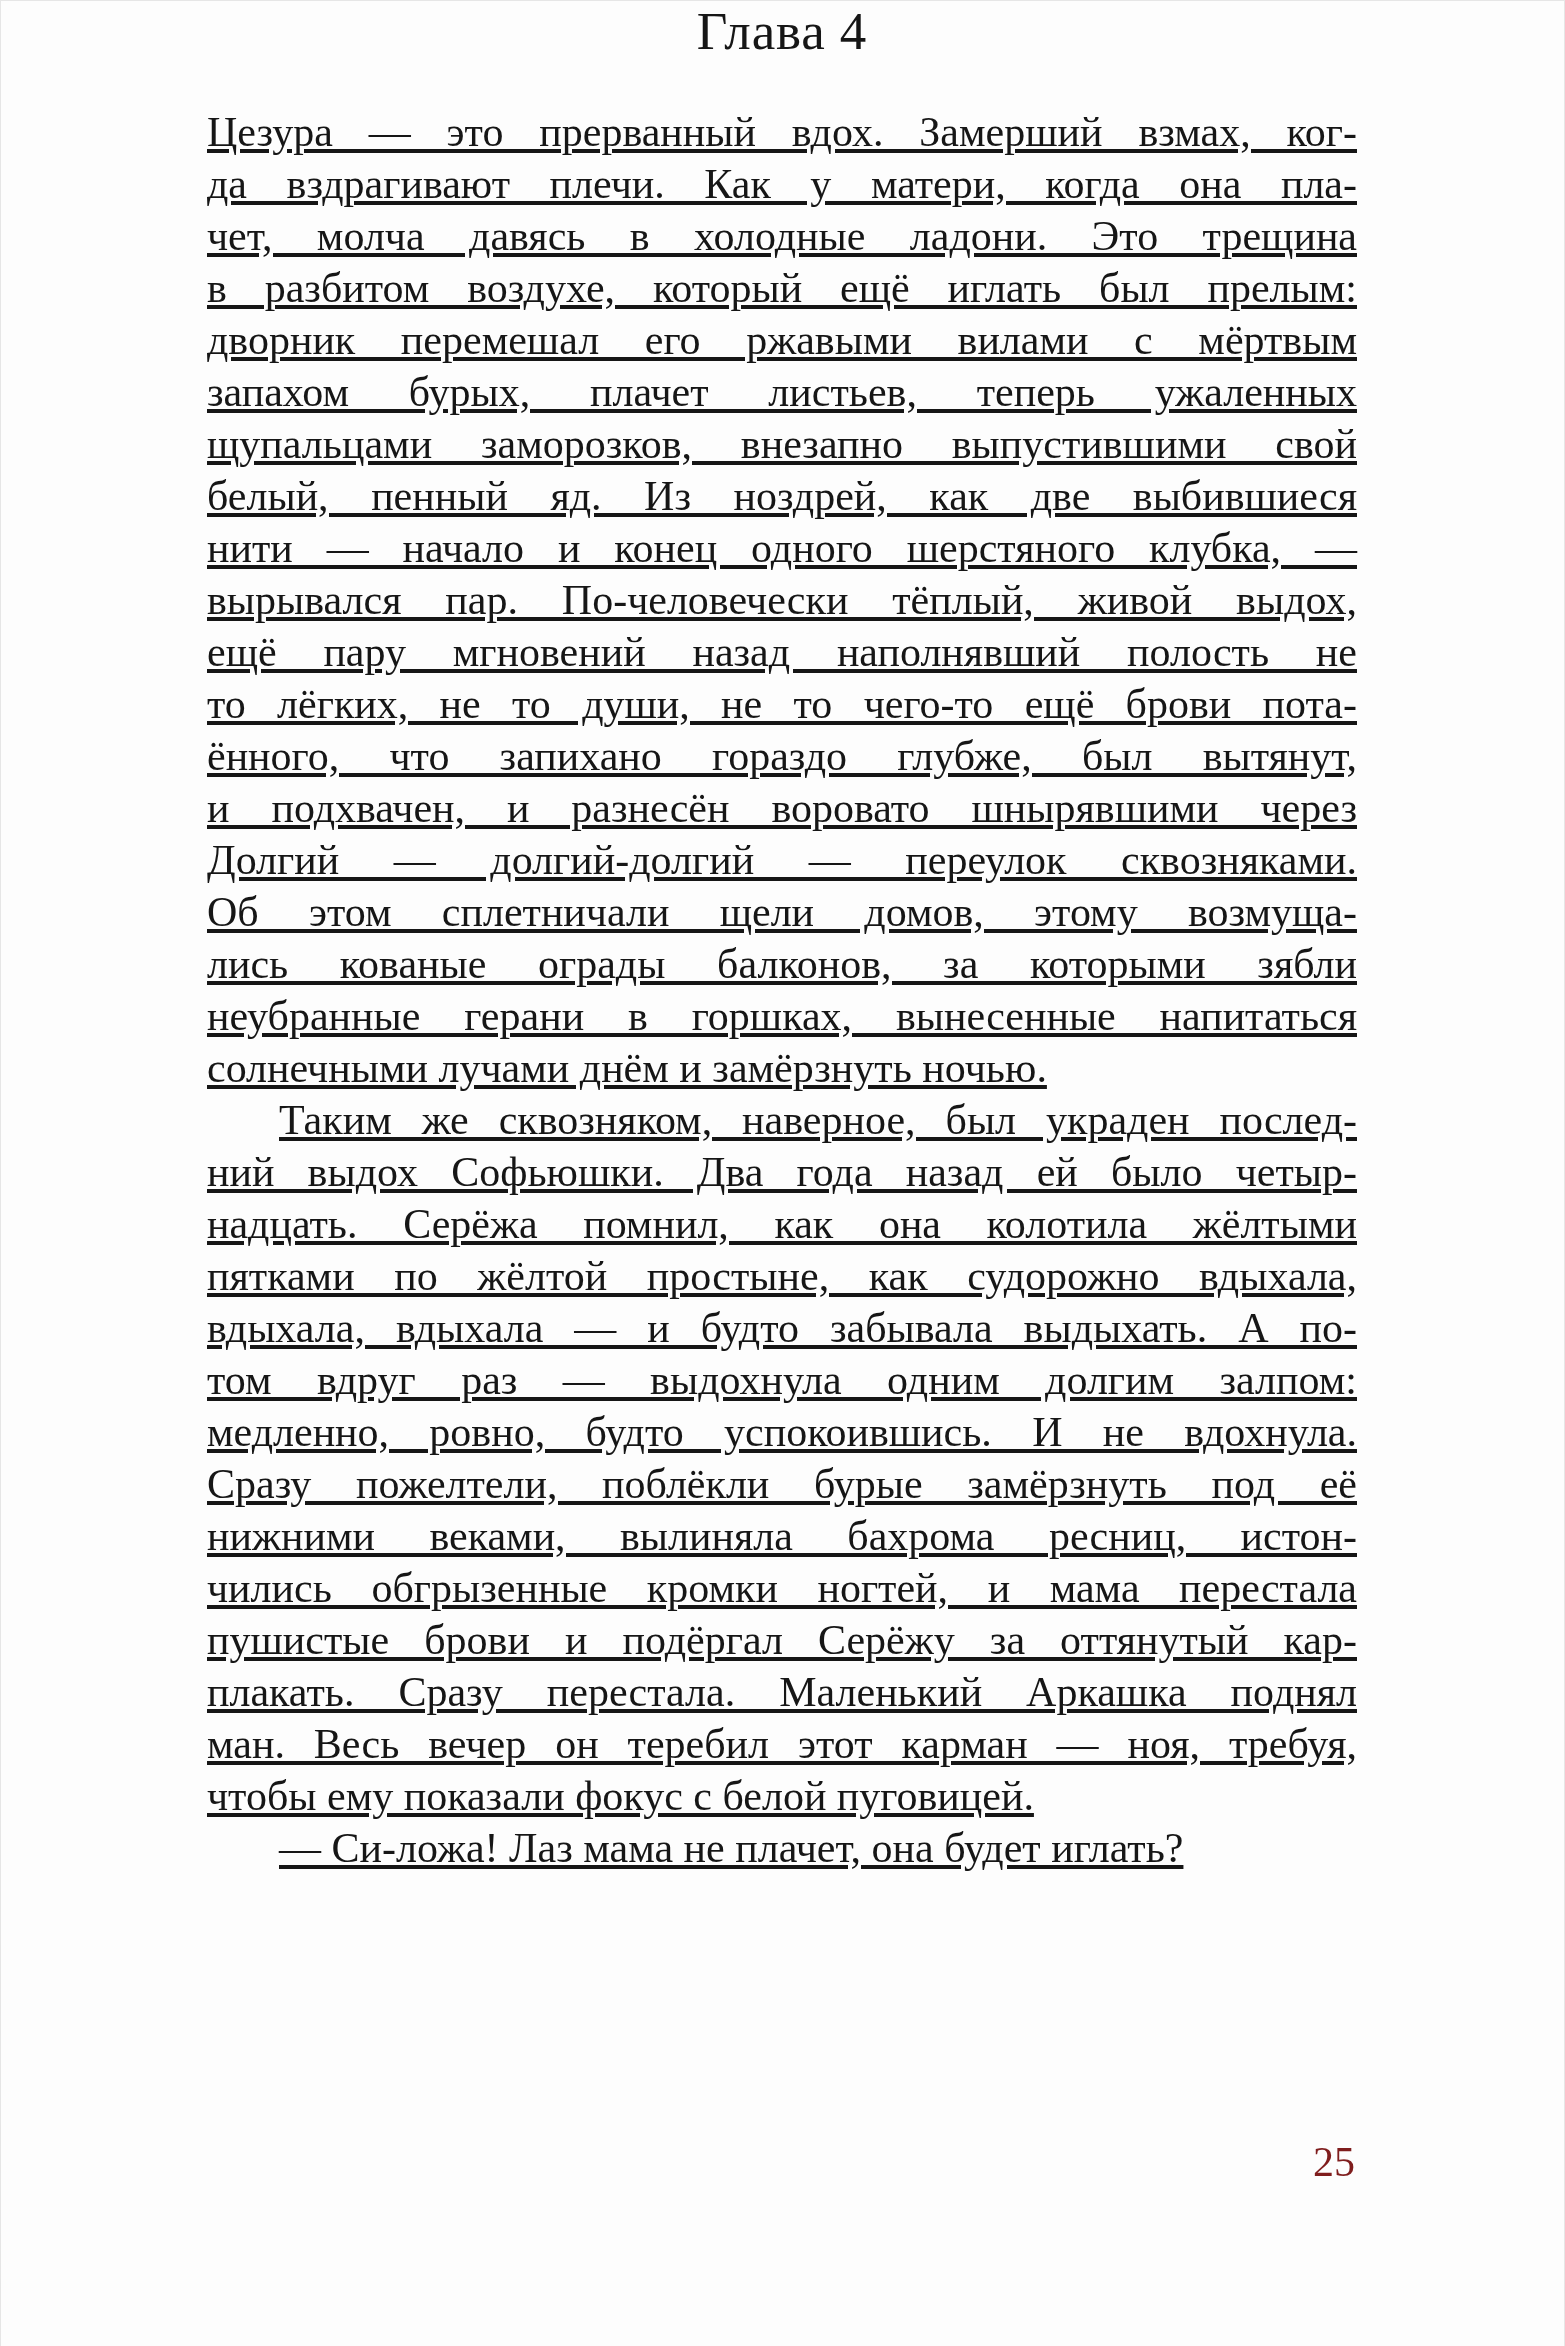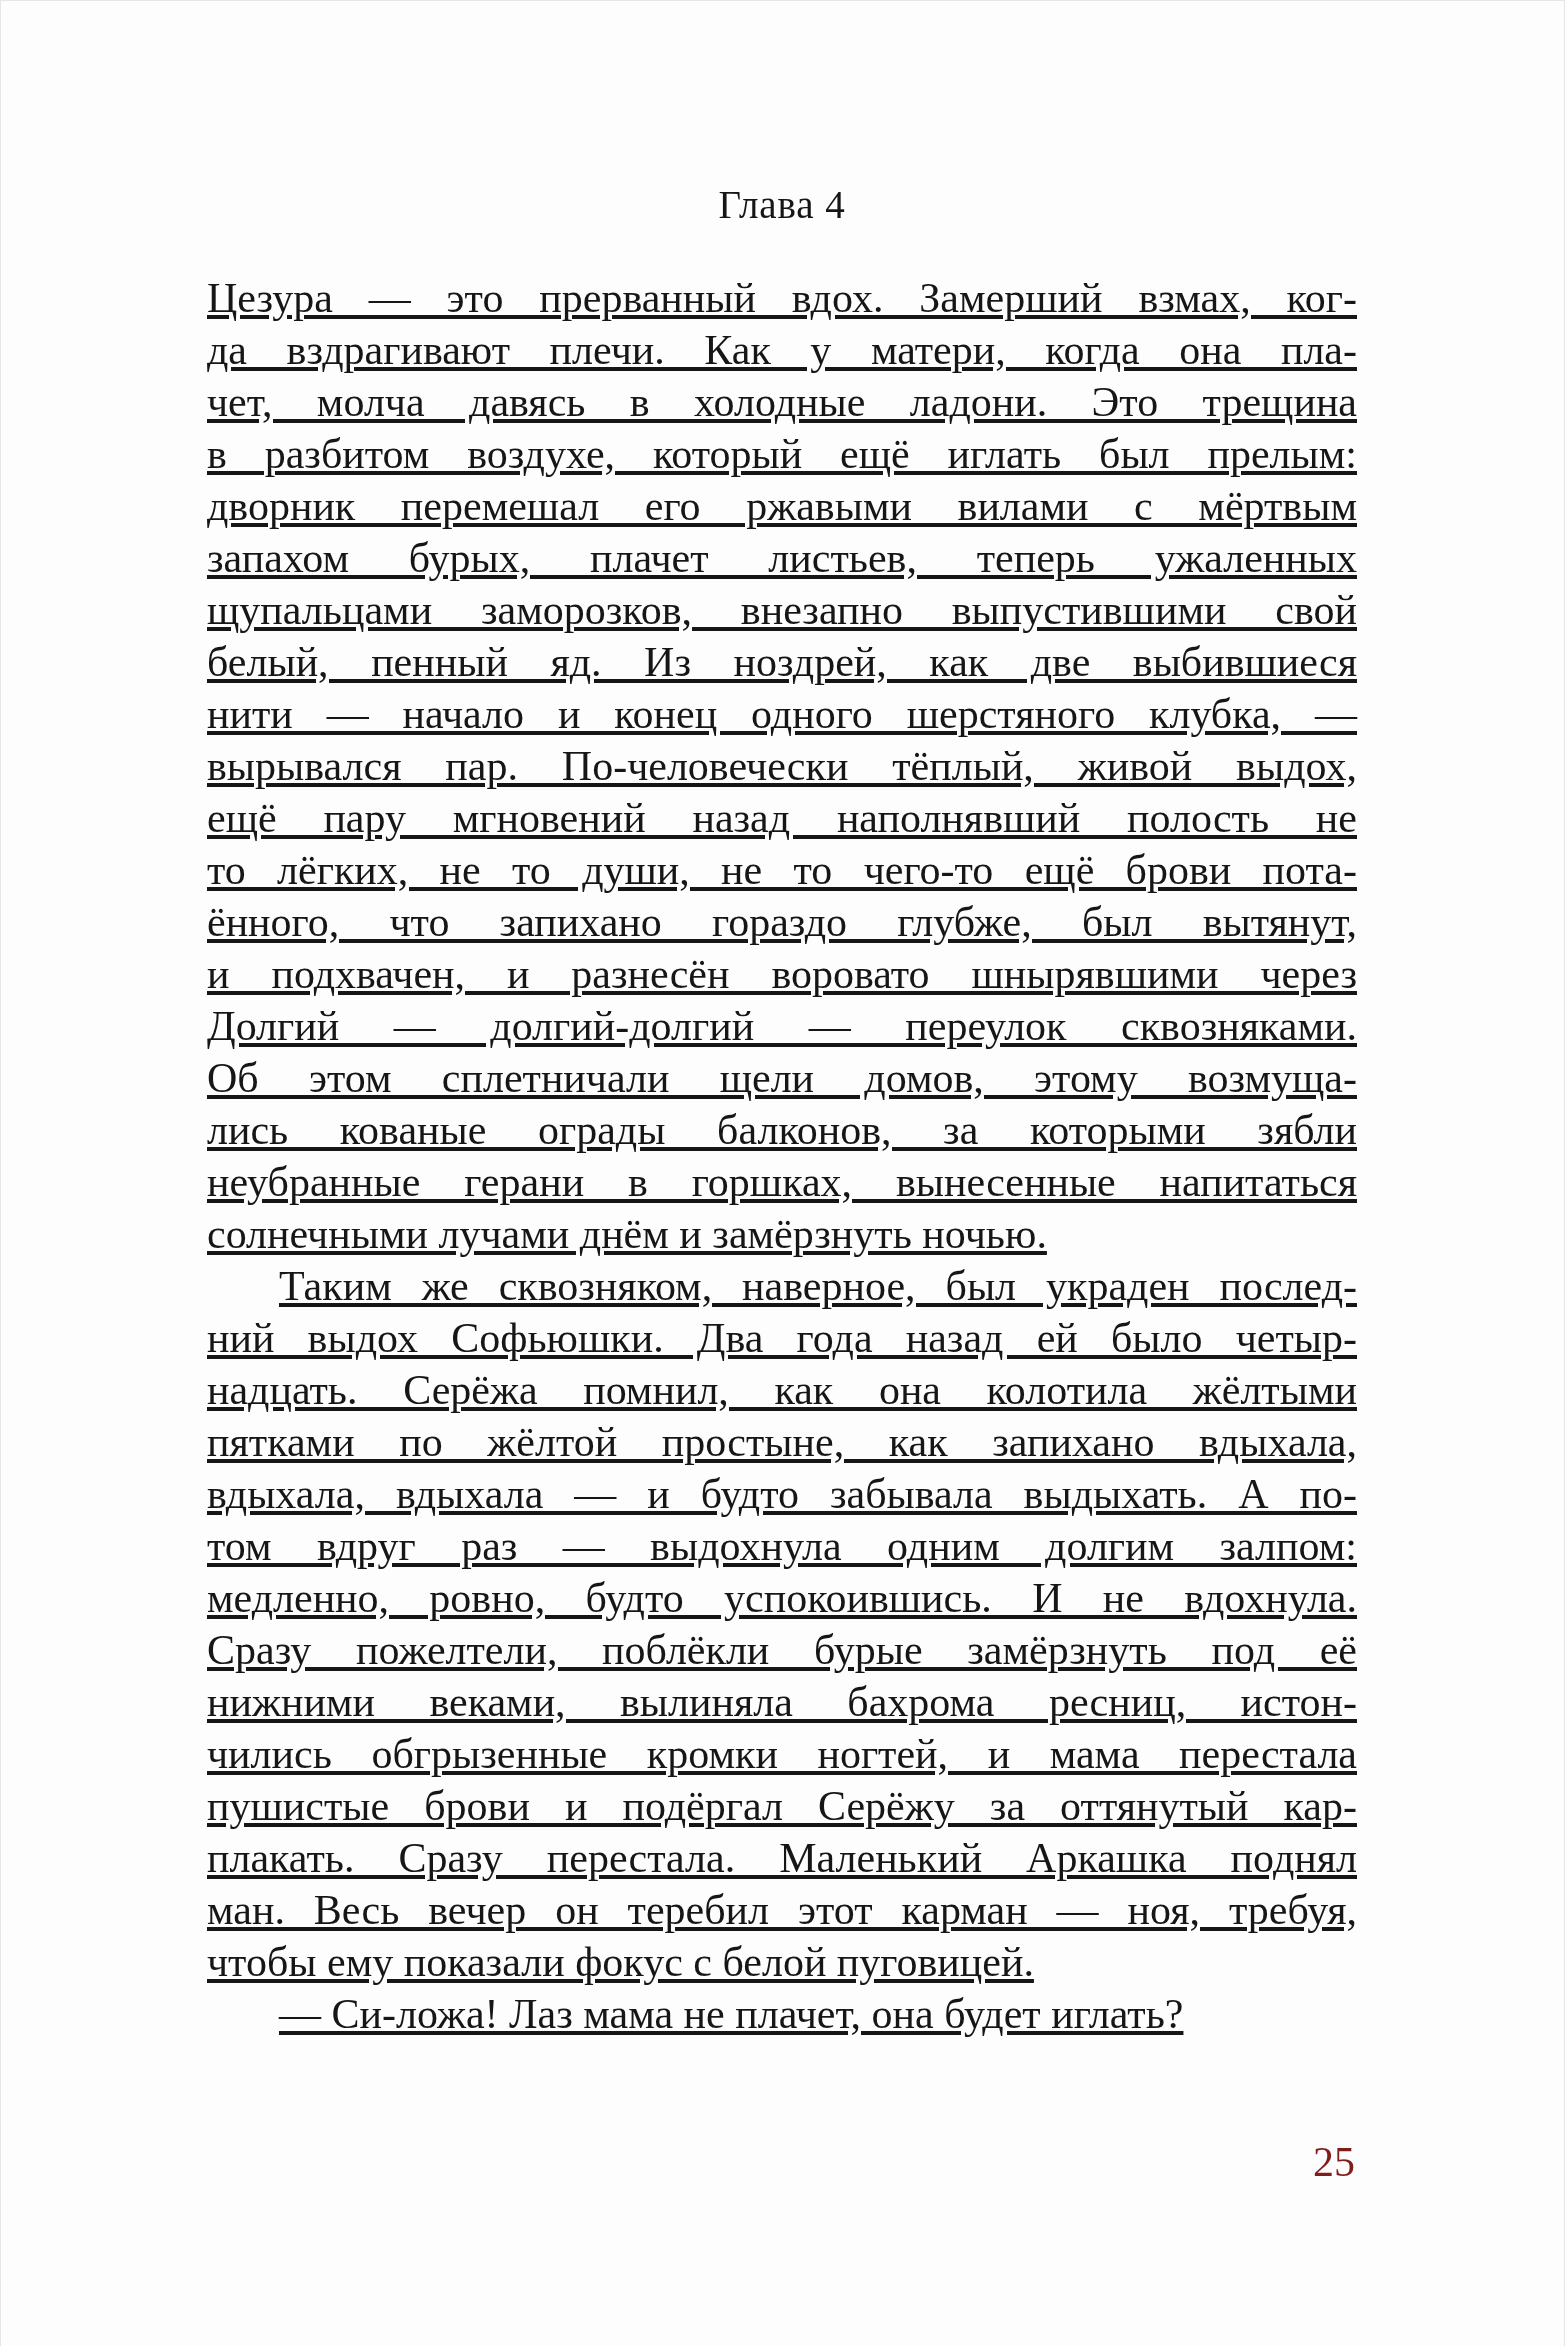--- a/index.html
+++ b/index.html
@@ -19,23 +19,22 @@
     overflow: hidden;
   }
   .content {
     position: absolute;
     left: 206px;
     top: 0;
     width: 1150px;
   }
   h1.chapter-title {
     margin: 0;
-    padding-top: 182px;
     margin-bottom: 44px;
-    font-size: 39px;
+    font-size: 53px;
     font-weight: normal;
     line-height: 1.15;
     text-align: center;
     letter-spacing: 0.9px;
   }
   .bodytext {
     font-size: 42px;
     line-height: 52px;
   }
   .para { margin: 0; }
@@ -85,21 +84,21 @@
           <div class="line">Долгий — долгий-долгий — переулок сквозняками.</div>
           <div class="line">Об этом сплетничали щели домов, этому возмуща-</div>
           <div class="line">лись кованые ограды балконов, за которыми зябли</div>
           <div class="line">неубранные герани в горшках, вынесенные напитаться</div>
           <div class="line last">солнечными лучами днём и замёрзнуть ночью.</div>
         </div>
         <div class="para">
           <div class="line indent">Таким же сквозняком, наверное, был украден послед-</div>
           <div class="line">ний выдох Софьюшки. Два года назад ей было четыр-</div>
           <div class="line">надцать. Серёжа помнил, как она колотила жёлтыми</div>
-          <div class="line">пятками по жёлтой простыне, как запихано вдыхала,</div>
+          <div class="line">пятками по жёлтой простыне, как судорожно вдыхала,</div>
           <div class="line">вдыхала, вдыхала — и будто забывала выдыхать. А по-</div>
           <div class="line">том вдруг раз — выдохнула одним долгим залпом:</div>
           <div class="line">медленно, ровно, будто успокоившись. И не вдохнула.</div>
           <div class="line">Сразу пожелтели, поблёкли бурые замёрзнуть под её</div>
           <div class="line">нижними веками, вылиняла бахрома ресниц, истон-</div>
           <div class="line">чились обгрызенные кромки ногтей, и мама перестала</div>
           <div class="line">пушистые брови и подёргал Серёжу за оттянутый кар-</div>
           <div class="line">плакать. Сразу перестала. Маленький Аркашка поднял</div>
           <div class="line">ман. Весь вечер он теребил этот карман — ноя, требуя,</div>
           <div class="line last">чтобы ему показали фокус с белой пуговицей.</div>

